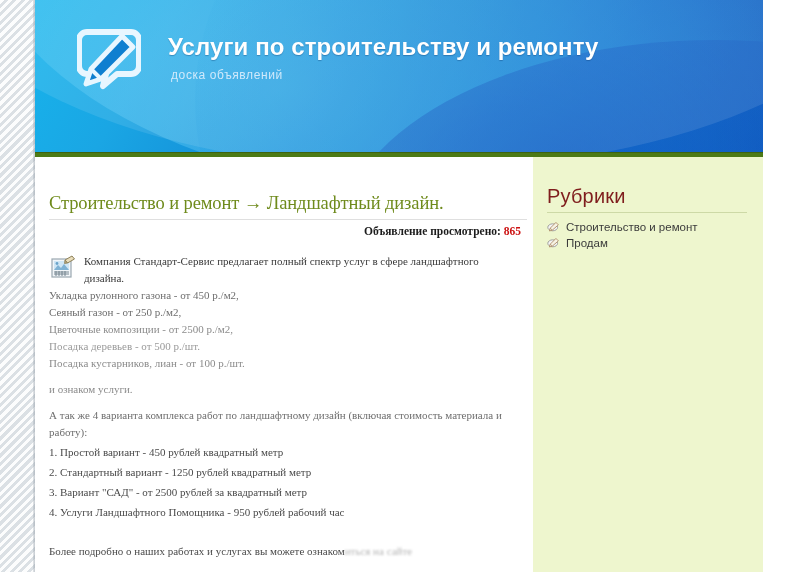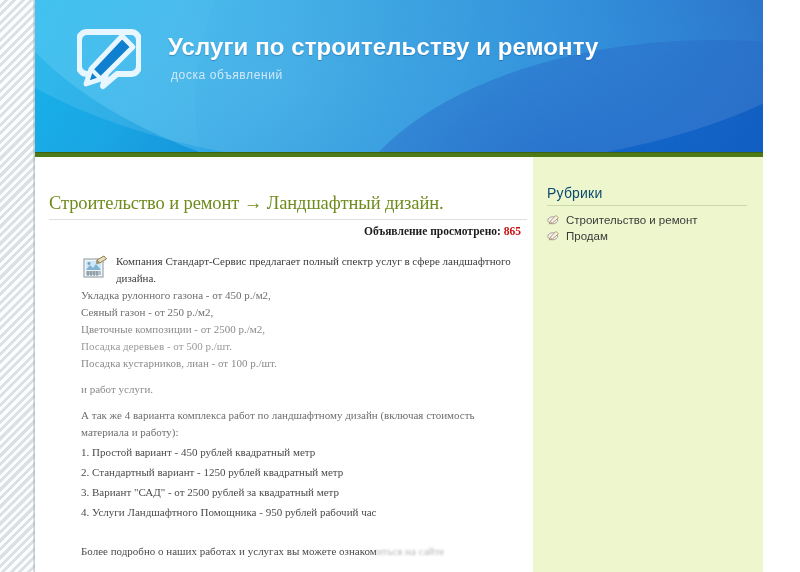--- a/index.html
+++ b/index.html
@@ -181,21 +181,20 @@
     color: #cc1111;
     font-weight: bold;
   }
 
   .ad-body {
     position: relative;
     padding: 16px 20px 0 14px;
     font-size: 11px;
     color: #3d3d3d;
     line-height: 17px;
-    margin-left: 32px;
   }
   .broken-img {
     float: left;
     width: 24px;
     height: 23px;
     margin: 2px 9px 2px 2px;
   }
   .ad-line {
     margin: 0;
     padding: 0;
@@ -217,23 +216,23 @@
   }
   .fade-tail {
     color: #b6b6b6;
     filter: blur(1.1px);
   }
 
   
   .side-inner { padding: 28px 16px 0 14px; }
   .side-heading {
     margin: 0;
-    font-size: 14px;
+    font-size: 20px;
     font-weight: normal;
-    color: #0c4a6e;
+    color: #7f1d1d;
     letter-spacing: 0.2px;
   }
   .side-rule {
     margin: 4px 0 7px 0;
     height: 1px;
     background: #cdd9a6;
   }
   .side-link {
     display: flex;
     align-items: center;
@@ -308,21 +307,21 @@
             <path d="M14 5 L21 1 L23.5 4 L16.5 8 Z" fill="#e9ddbb" stroke="#8d8059" stroke-width="1"></path>
             <path d="M14 5 L16.5 8 L13.5 8.5 Z" fill="#b9a878" stroke="#8d8059" stroke-width="0.8"></path>
           </svg>
 
           <p class="ad-line wrap lead">Компания Стандарт-Сервис предлагает полный спектр услуг в сфере ландшафтного дизайна.</p>
           <p class="ad-line dim1">Укладка рулонного газона - от 450 р./м2,</p>
           <p class="ad-line dim1">Сеяный газон - от 250 р./м2,</p>
           <p class="ad-line dim2">Цветочные композиции - от 2500 р./м2,</p>
           <p class="ad-line dim3">Посадка деревьев - от 500 р./шт.</p>
           <p class="ad-line dim2">Посадка кустарников, лиан - от 100 р./шт.</p>
-          <p class="ad-line dim2 gap">и работ услуги.</p>
+          <p class="ad-line dim2 gap">и ознаком услуги.</p>
           <p class="ad-line wrap dim1 gap">А так же 4 варианта комплекса работ по ландшафтному дизайн (включая стоимость материала и работу):</p>
           <p class="ad-line numbered gap">1. Простой вариант - 450 рублей квадратный метр</p>
           <p class="ad-line numbered">2. Стандартный вариант - 1250 рублей квадратный метр</p>
           <p class="ad-line numbered">3. Вариант "САД" - от 2500 рублей за квадратный метр</p>
           <p class="ad-line numbered">4. Услуги Ландшафтного Помощника - 950 рублей рабочий час</p>
 
           <p class="closing-line">
             <span>Более подробно о наших работах и услугах вы можете ознаком</span><span class="fade-tail">иться на сайте</span>
           </p>
 

